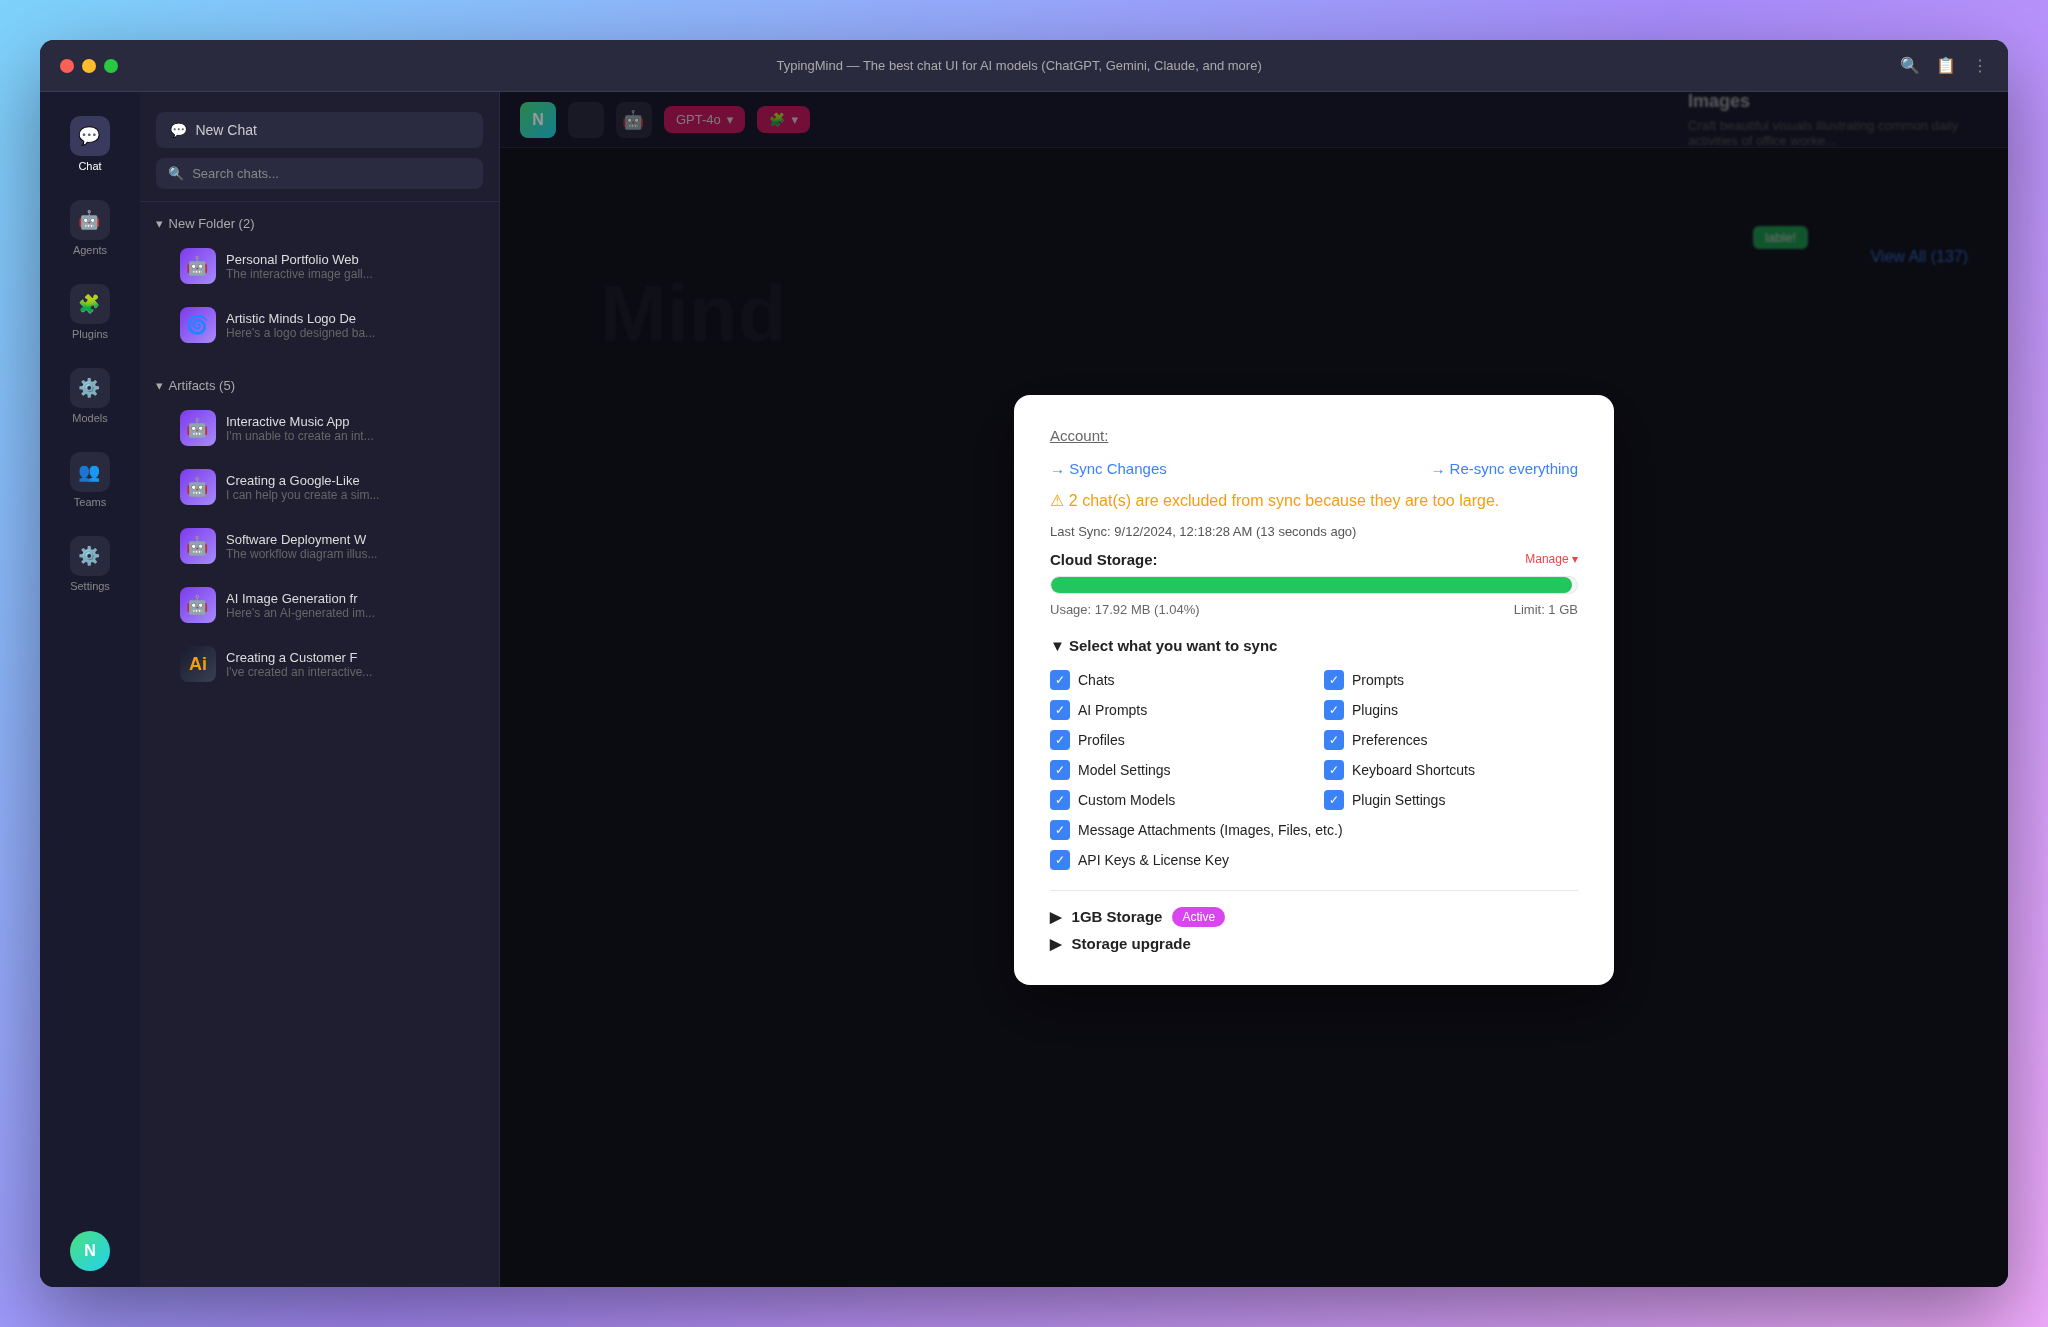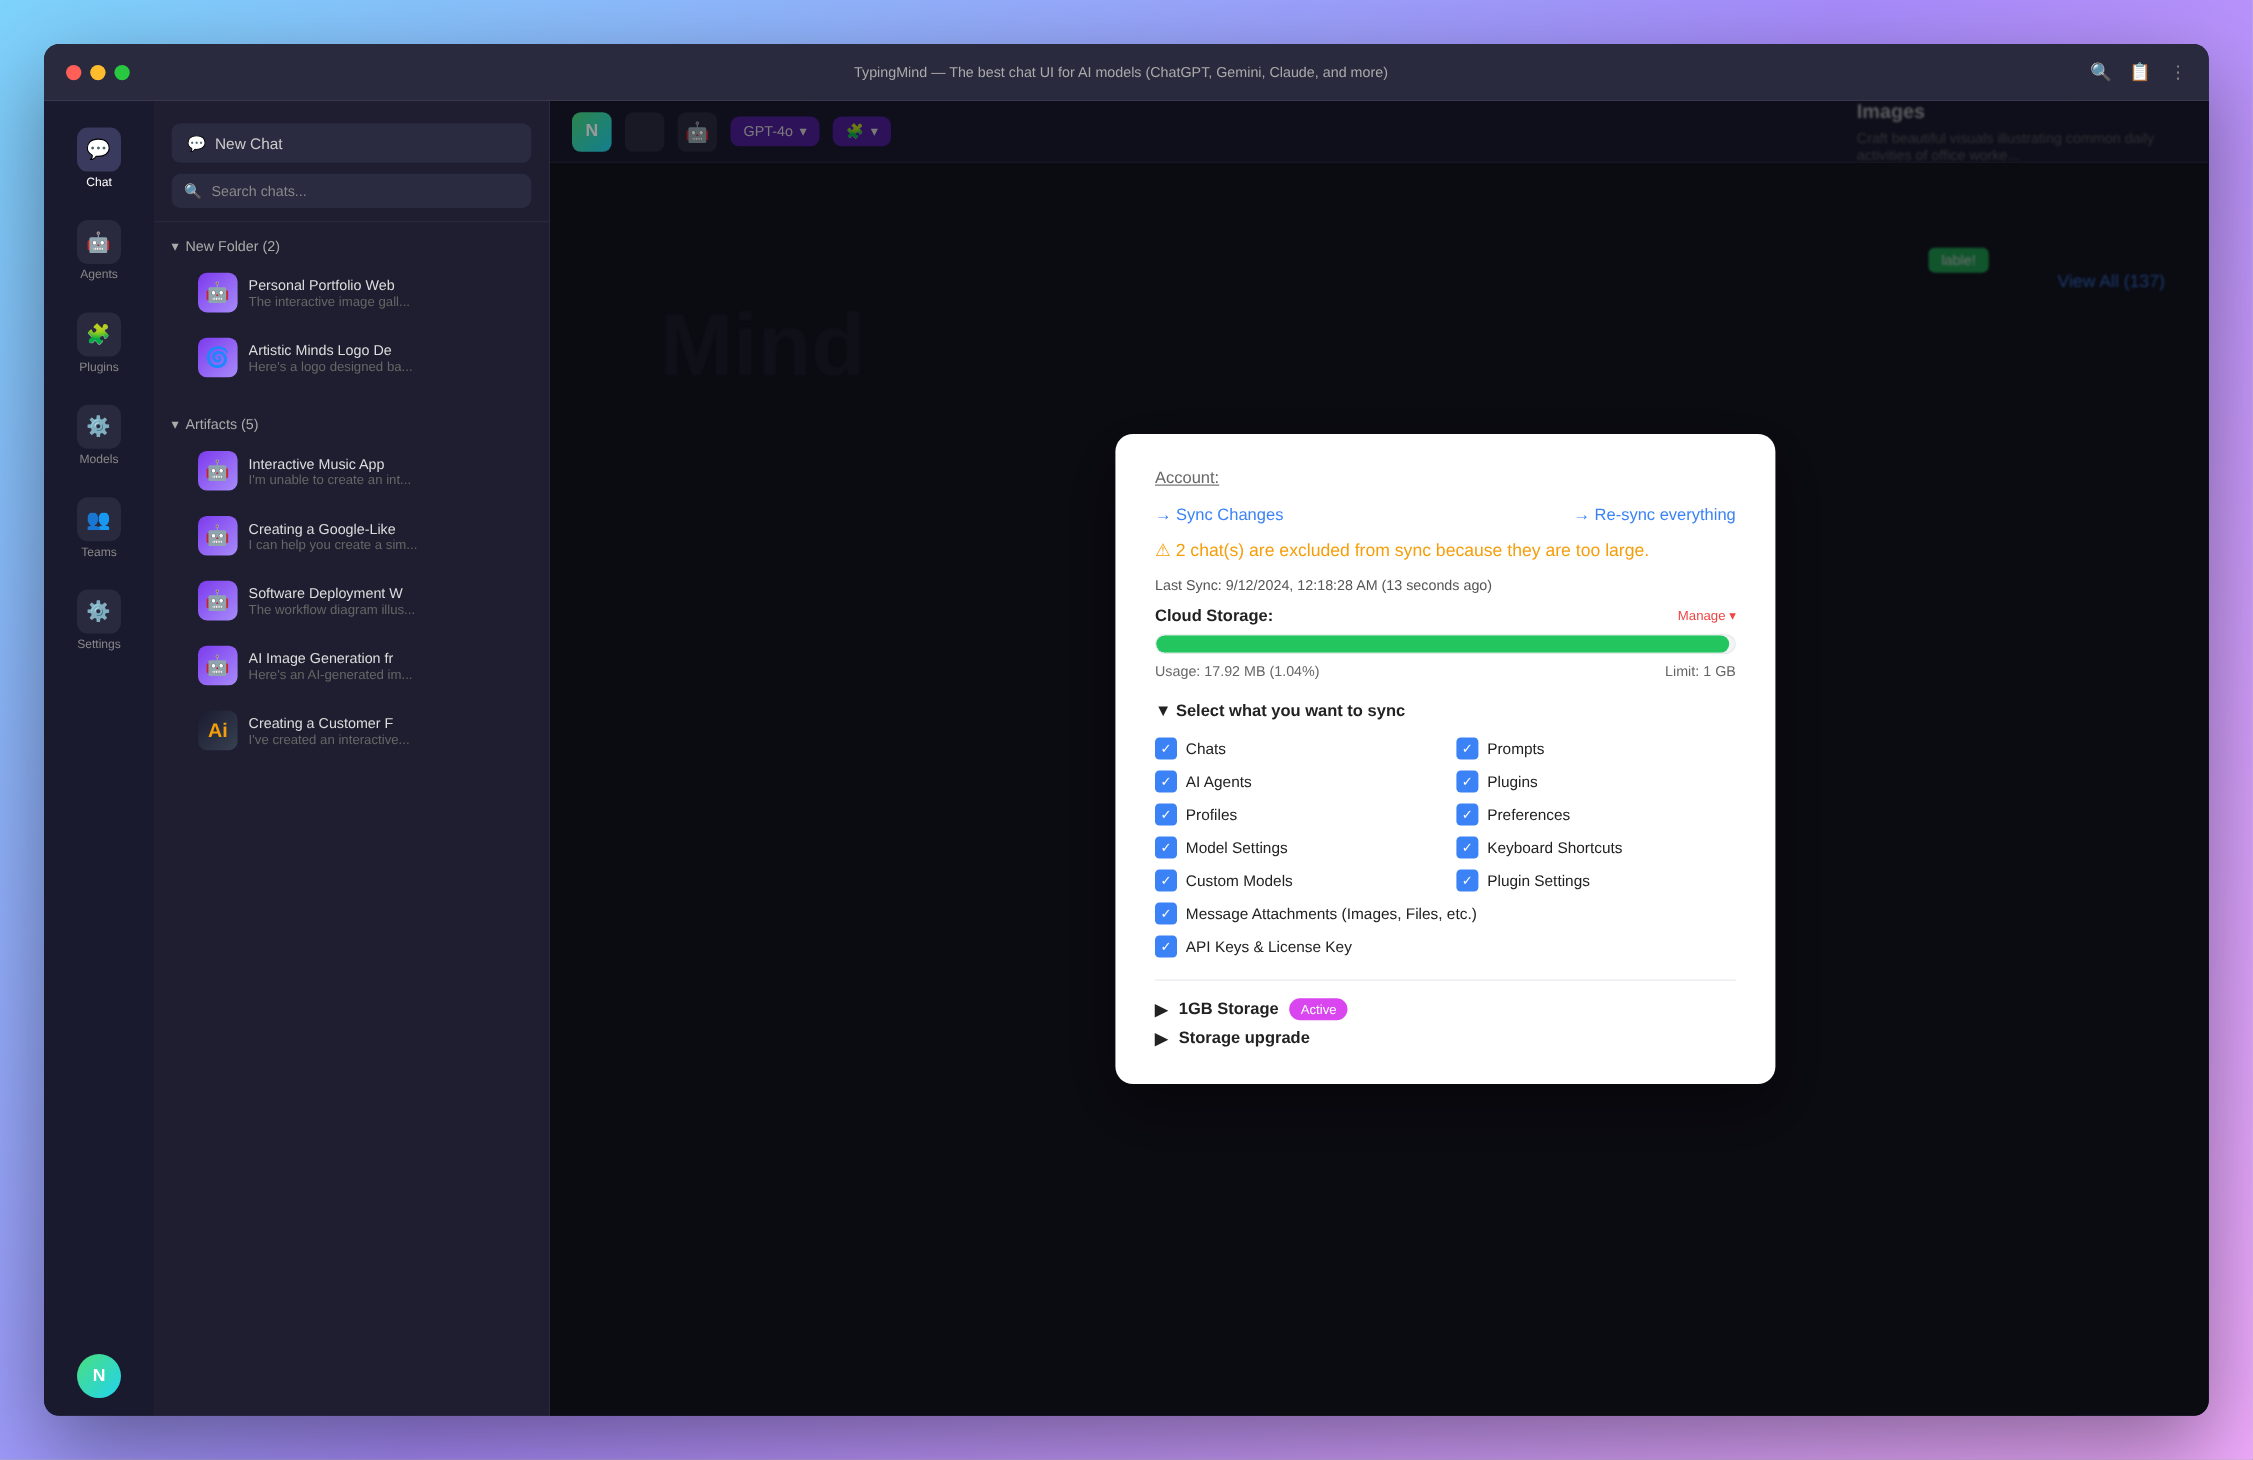--- a/index.html
+++ b/index.html
@@ -241,21 +241,21 @@
       align-items: center;
       padding: 0 20px;
       gap: 12px;
     }
 
     .model-badge {
       display: flex;
       align-items: center;
       gap: 6px;
       padding: 6px 12px;
-      background: #4c1d95;
+      background: #be185d;
       border-radius: 8px;
       color: #ccc;
       font-size: 13px;
       cursor: pointer;
     }
 
     
     .main-bg-content {
       padding: 40px;
       color: #ccc;
@@ -694,21 +694,21 @@
           <div class="checkbox-item">
             <div class="checkbox-icon">✓</div>
             <span>Chats</span>
           </div>
           <div class="checkbox-item">
             <div class="checkbox-icon">✓</div>
             <span>Prompts</span>
           </div>
           <div class="checkbox-item">
             <div class="checkbox-icon">✓</div>
-            <span>AI Agents</span>
+            <span>AI Prompts</span>
           </div>
           <div class="checkbox-item">
             <div class="checkbox-icon">✓</div>
             <span>Plugins</span>
           </div>
           <div class="checkbox-item">
             <div class="checkbox-icon">✓</div>
             <span>Profiles</span>
           </div>
           <div class="checkbox-item">

